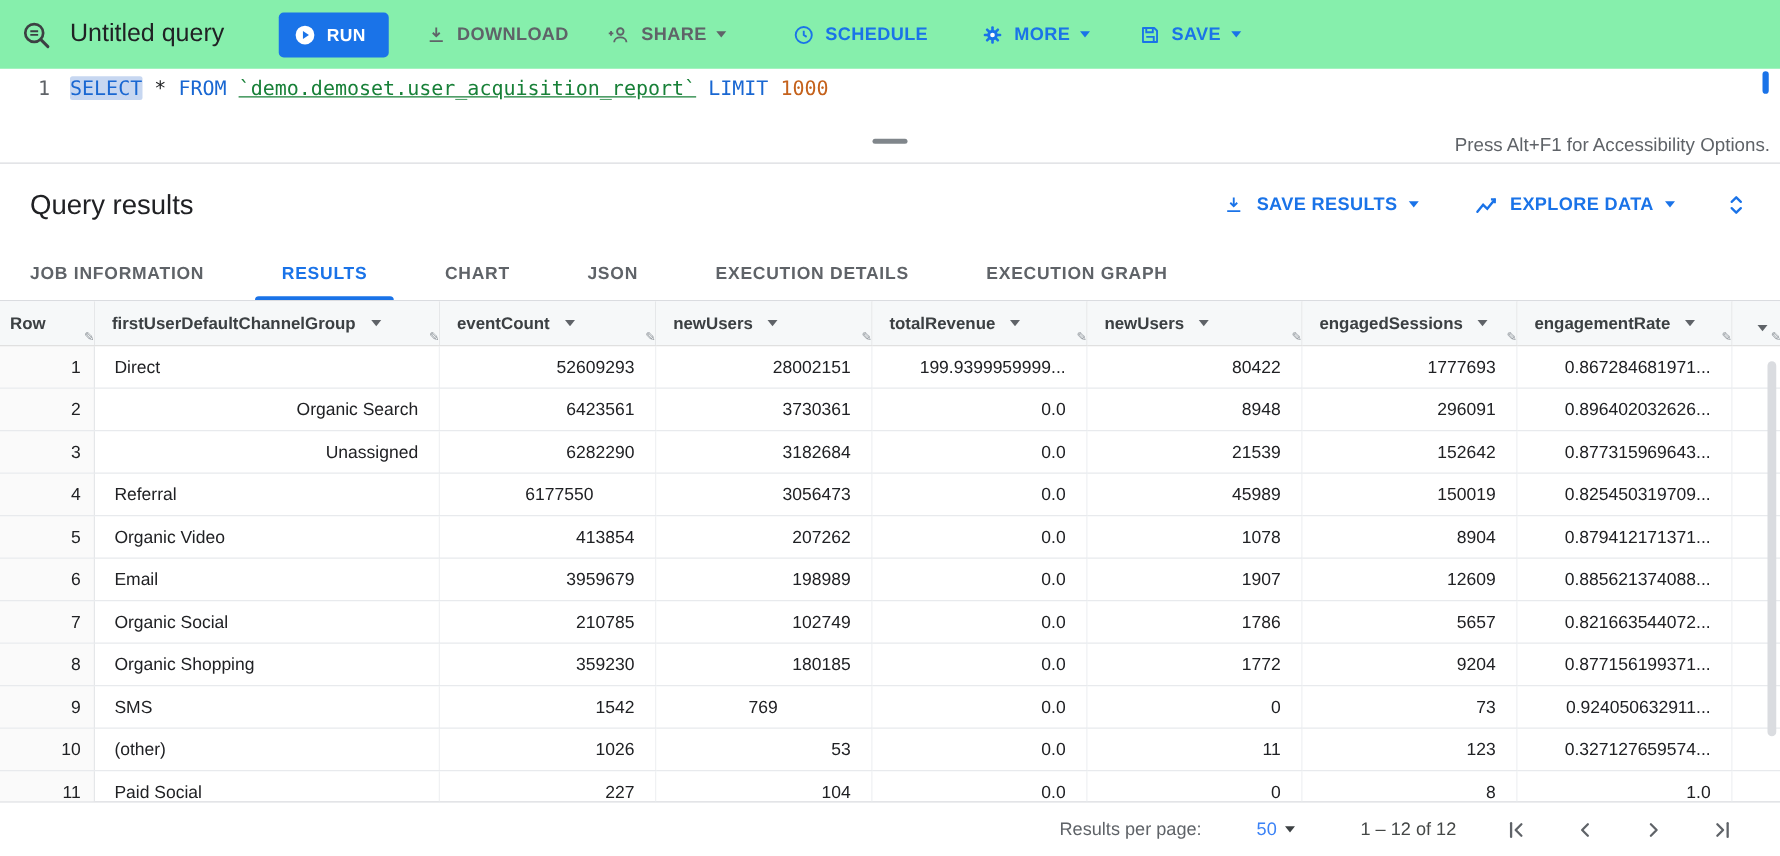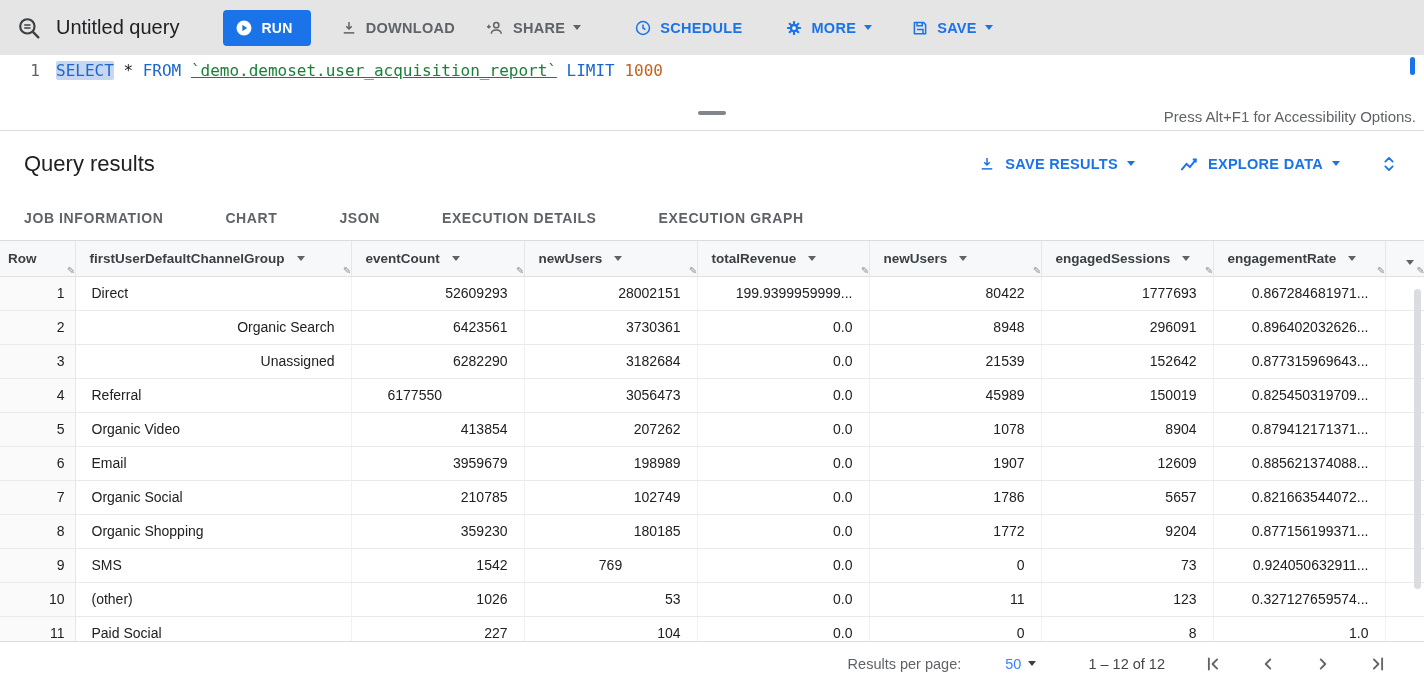--- a/index.html
+++ b/index.html
@@ -2,21 +2,21 @@
 <html><head>
 <meta charset="utf-8">
 <style>
   * { margin:0; padding:0; box-sizing:border-box; }
   html,body { background:#fff; }
   body { font-family:"Liberation Sans","DejaVu Sans",sans-serif; color:#202124; }
   .app { width:1424px; height:685px; position:relative; overflow:hidden; background:#fff;
          display:flex; flex-direction:column; }
 
   
-  .toolbar { height:55px; flex:none; display:flex; align-items:center; padding:0 16px; background:#e5e5e5; }
+  .toolbar { height:55px; flex:none; display:flex; align-items:center; padding:0 16px; background:#86efac; }
   .tb-title { font-size:20px; font-weight:500; color:#202124; margin-left:14px; margin-right:30px; white-space:nowrap; }
   .run-btn { background:#1a73e8; color:#fff; border:none; border-radius:4px; height:36px;
              padding:0 18px 0 12px; display:flex; align-items:center; gap:8px;
              font-size:14px; font-weight:700; letter-spacing:.3px; margin:0 14px; cursor:pointer;
              font-family:inherit; }
   .tb-btn { display:flex; align-items:center; gap:8px; font-size:14.5px; font-weight:700;
             letter-spacing:.3px; color:#5f6368; cursor:pointer; margin:0 15px; white-space:nowrap; background:none; border:none; font-family:inherit; }
   .tb-btn.blue { color:#1a73e8; }
   .caret { width:0; height:0; border-left:4px solid transparent; border-right:4px solid transparent;
            border-top:5px solid currentColor; display:inline-block; }
@@ -214,20 +214,23 @@
             </svg>
         </span>
       </button>
     </div>
   </div>
 
   <div class="tabs">
     <div class="tab" style="padding-left:24px;">
         <span>JOB INFORMATION</span>
       </div>
+    <div class="tab active">
+        <span>RESULTS</span>
+      </div>
     <div class="tab">
         <span>CHART</span>
       </div>
     <div class="tab">
         <span>JSON</span>
       </div>
     <div class="tab">
         <span>EXECUTION DETAILS</span>
       </div>
     <div class="tab">
@@ -306,21 +309,21 @@
             <td style="text-align: right;">3182684</td>
             <td style="text-align: right;">0.0</td>
             <td style="text-align: right;">21539</td>
             <td style="text-align: right;">152642</td>
             <td style="text-align: right;">0.877315969643...</td>
             <td class="stub"></td>
           </tr>
           <tr>
             <td class="row-num">4</td>
             <td style="text-align: left;">Referral</td>
-            <td style="text-align: left; padding-left: 36px;">6177550</td>
+            <td style="text-align: center; padding-left: 36px;">6177550</td>
             <td style="text-align: right;">3056473</td>
             <td style="text-align: right;">0.0</td>
             <td style="text-align: right;">45989</td>
             <td style="text-align: right;">150019</td>
             <td style="text-align: right;">0.825450319709...</td>
             <td class="stub"></td>
           </tr>
           <tr>
             <td class="row-num">5</td>
             <td style="text-align: left;">Organic Video</td>

